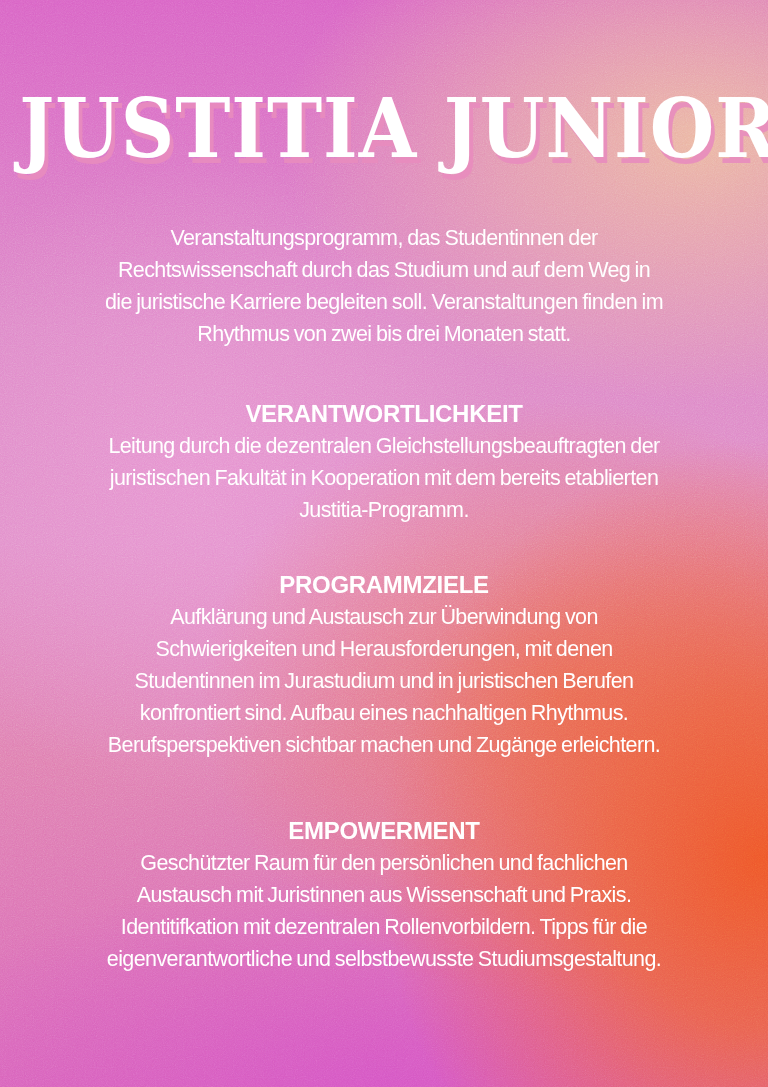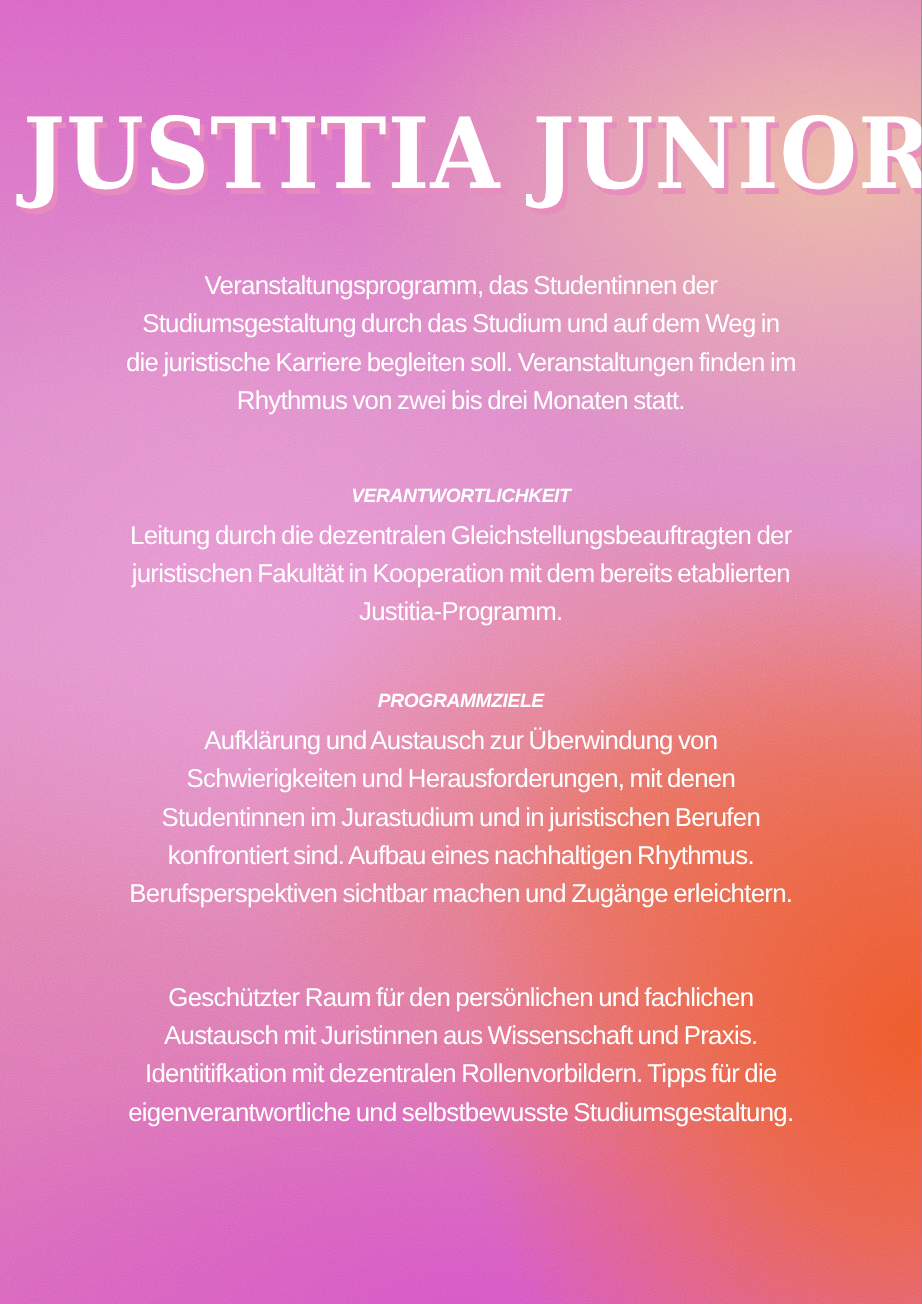--- a/index.html
+++ b/index.html
@@ -63,24 +63,23 @@
     position: absolute;
     left: 20px;
     right: 20px;
     font-size: 21.5px;
     line-height: 32px;
     letter-spacing: -0.6px;
     word-spacing: -1px;
   }
   .block .heading {
     font-weight: bold;
-    font-size: 16px;
+    font-size: 24px;
     letter-spacing: -0.3px;
     display: block;
-    font-style: italic;
   }
   .block .line {
     display: block;
     white-space: nowrap;
   }
   #intro { top: 222px; }
   #sec-verantwortung { top: 398px; }
   #sec-ziele { top: 569px; }
   #sec-empowerment { top: 815px; }
 </style>
@@ -95,21 +94,21 @@
       <feColorMatrix type="saturate" values="0.4"></feColorMatrix>
     </filter>
     <rect width="768" height="1087" filter="url(#grain)"></rect>
   </svg>
 
   <div class="content">
     <div class="title">JUSTITIA JUNIOR</div>
 
     <div class="block" id="intro">
       <span class="line">Veranstaltungsprogramm, das Studentinnen der</span>
-      <span class="line">Studiumsgestaltung durch das Studium und auf dem Weg in</span>
+      <span class="line">Rechtswissenschaft durch das Studium und auf dem Weg in</span>
       <span class="line">die juristische Karriere begleiten soll.  Veranstaltungen finden im</span>
       <span class="line">Rhythmus von zwei bis drei Monaten statt.</span>
     </div>
 
     <div class="block" id="sec-verantwortung">
       <span class="heading">VERANTWORTLICHKEIT</span>
       <span class="line">Leitung durch die dezentralen Gleichstellungsbeauftragten der</span>
       <span class="line">juristischen Fakultät in Kooperation mit dem bereits etablierten</span>
       <span class="line">Justitia-Programm.</span>
     </div>
@@ -117,19 +116,20 @@
     <div class="block" id="sec-ziele">
       <span class="heading">PROGRAMMZIELE</span>
       <span class="line">Aufklärung und Austausch zur Überwindung von</span>
       <span class="line">Schwierigkeiten und Herausforderungen, mit denen</span>
       <span class="line">Studentinnen im Jurastudium und in juristischen Berufen</span>
       <span class="line">konfrontiert sind. Aufbau eines nachhaltigen Rhythmus.</span>
       <span class="line">Berufsperspektiven sichtbar machen und Zugänge erleichtern.</span>
     </div>
 
     <div class="block" id="sec-empowerment">
+      <span class="heading">EMPOWERMENT</span>
       <span class="line">Geschützter Raum für den persönlichen und fachlichen</span>
       <span class="line">Austausch mit Juristinnen aus Wissenschaft und Praxis.</span>
       <span class="line">Identitifkation mit dezentralen Rollenvorbildern. Tipps für die</span>
       <span class="line">eigenverantwortliche und selbstbewusste Studiumsgestaltung.</span>
     </div>
   </div>
 </div>
 
 </body></html>

